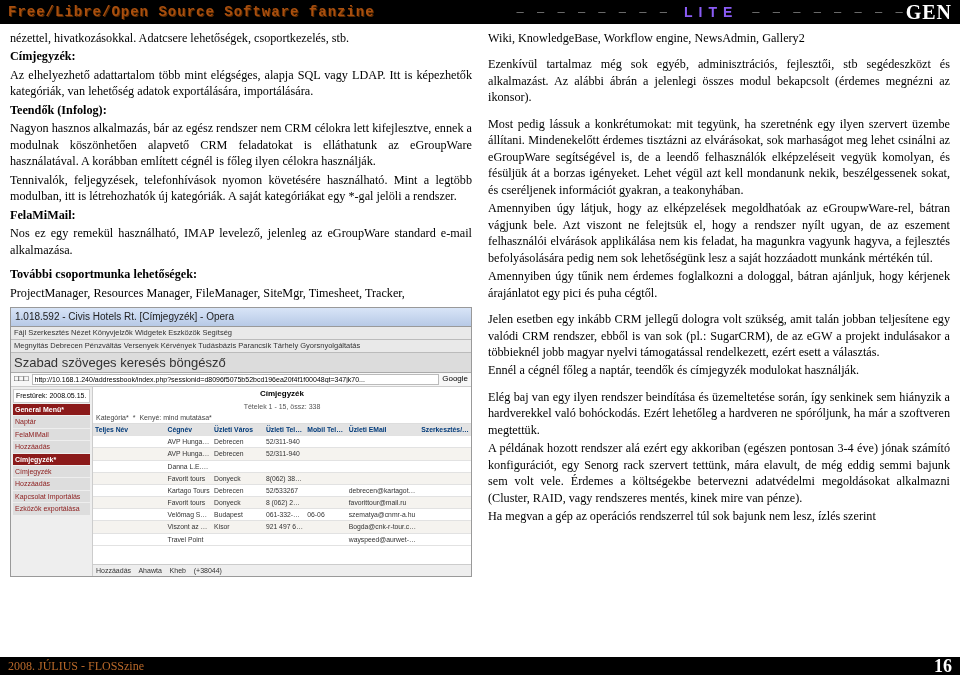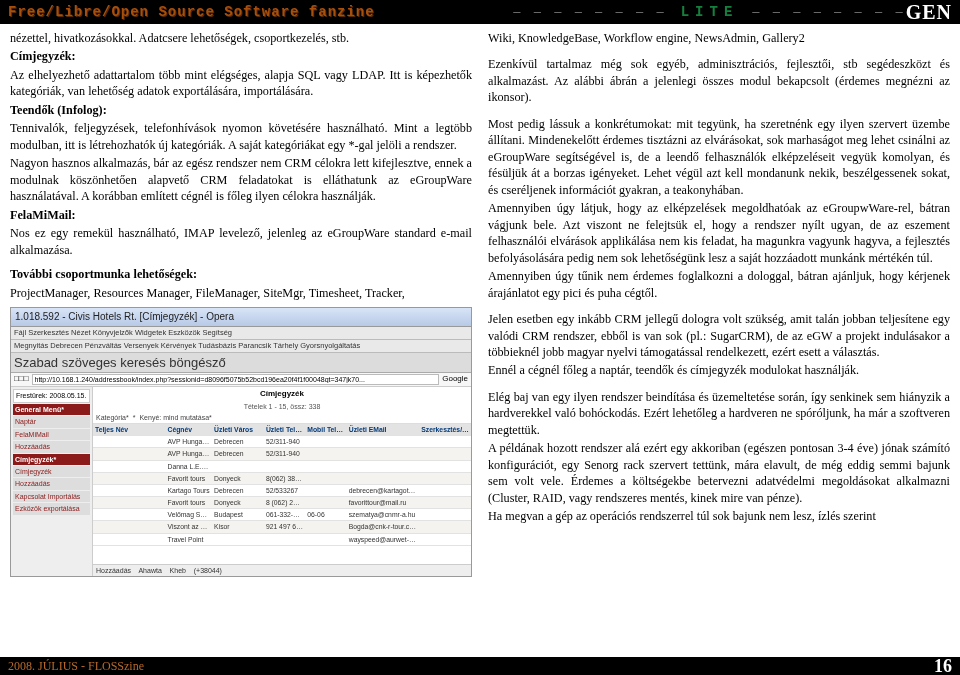--- a/index.html
+++ b/index.html
@@ -27,24 +27,24 @@
     text-shadow: 1px 1px 0 #5a2a00;
     letter-spacing: 1px;
   }
   .dash-decor {
     color: #7a7a7a;
     font-family: monospace;
     font-size: 12px;
     letter-spacing: 3px;
   }
   .lite-label {
-    font-family: Liberation Mono, monospace;
+    font-family: Liberation Sans, sans-serif;
     font-size: 14px;
     font-weight: bold;
-    color: #15803d;
+    color: #8b5cf6;
     letter-spacing: 6px;
     padding: 0 14px;
   }
   .gen-label {
     font-family: "Times New Roman", serif;
     font-size: 20px;
     font-weight: bold;
     color: #fff;
     letter-spacing: 1px;
   }
@@ -245,22 +245,22 @@
   </div>
 </div>
 
 <div class="columns">
 
   <div class="col">
     <p>nézettel, hivatkozásokkal. Adatcsere lehetőségek, csoportkezelés, stb.</p>
     <p><span class="sect-title">Címjegyzék:</span></p>
     <p>Az elhelyezhető adattartalom több mint elégséges, alapja SQL vagy LDAP. Itt is képezhetők kategóriák, van lehetőség adatok exportálására, importálására.</p>
     <p><span class="sect-title">Teendők (Infolog):</span></p>
+    <p>Nagyon hasznos alkalmazás, bár az egész rendszer nem CRM célokra lett kifejlesztve, ennek a modulnak köszönhetően alapvető CRM feladatokat is elláthatunk az eGroupWare használatával. A korábban említett cégnél is főleg ilyen célokra használják.</p>
     <p>Tennivalók, feljegyzések, telefonhívások nyomon követésére használható. Mint a legtöbb modulban, itt is létrehozhatók új kategóriák. A saját kategóriákat egy *-gal jelöli a rendszer.</p>
-    <p>Nagyon hasznos alkalmazás, bár az egész rendszer nem CRM célokra lett kifejlesztve, ennek a modulnak köszönhetően alapvető CRM feladatokat is elláthatunk az eGroupWare használatával. A korábban említett cégnél is főleg ilyen célokra használják.</p>
     <p><span class="sect-title">FelaMiMail:</span></p>
     <p>Nos ez egy remekül használható, IMAP levelező, jelenleg az eGroupWare standard e-mail alkalmazása.</p>
     <p style="margin-top:8px;"><span class="inline-bold">További csoportmunka lehetőségek:</span></p>
     <p>ProjectManager, Resources Manager, FileManager, SiteMgr, Timesheet, Tracker,</p>
 
     <div class="screenshot-box">
       <div class="ss-titlebar">1.018.592 - Civis Hotels Rt. [Címjegyzék] - Opera</div>
       <div class="ss-menubar">Fájl  Szerkesztés  Nézet  Könyvjelzők  Widgetek  Eszközök  Segítség</div>
       <div class="ss-menubar">Megnyitás  Debrecen  Pénzváltás  Versenyek  Kérvények  Tudásbázis  Parancsik  Tárhely  Gyorsnyolgáltatás</div>
       <div class="ss-tabs">Szabad szöveges keresés  böngésző</div>

